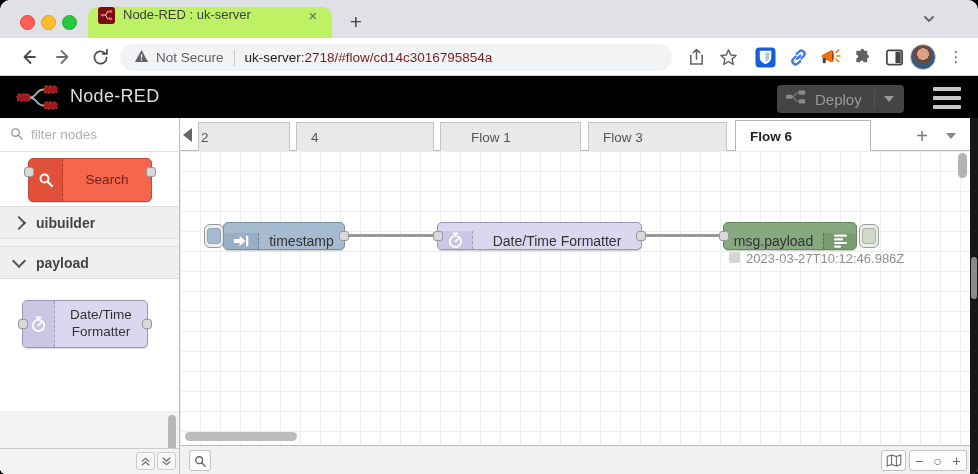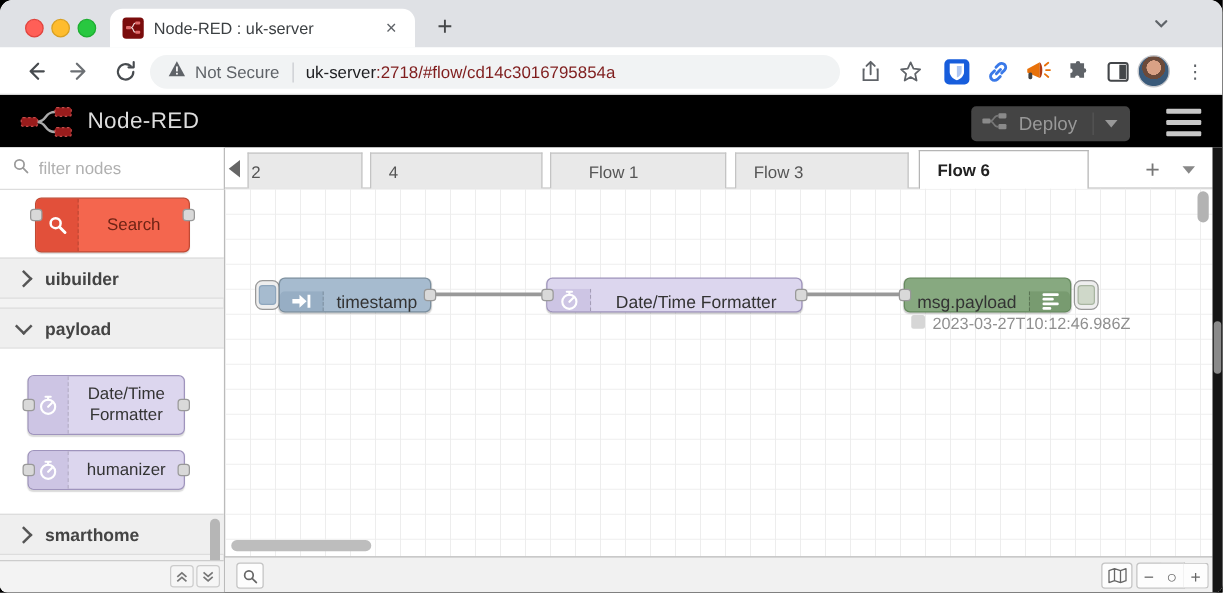--- a/index.html
+++ b/index.html
@@ -5,21 +5,21 @@
   html,body{margin:0;padding:0;background:#000;font-family:"Liberation Sans","DejaVu Sans",sans-serif;}
   .win{position:relative;width:978px;height:474px;background:#fff;overflow:hidden;border-radius:10px 10px 6px 6px;}
   .abs{position:absolute;}
 
   
   .titlebar{left:0;top:0;width:978px;height:38px;background:#dfe1e5;border-radius:10px 10px 0 0;}
   .traffic{width:13px;height:13px;border-radius:50%;top:15px;}
   .t-red{left:20px;background:#ff5f57;border:1px solid #e0443e;}
   .t-yellow{left:41px;background:#febc2e;border:1px solid #d9a022;}
   .t-green{left:62px;background:#28c840;border:1px solid #1eae31;}
-  .btab{left:88px;top:7px;width:244px;height:31px;background:#ffffff;border-radius:10px 10px 0 0;display:flex;align-items:center;padding:0 10px;box-sizing:border-box;}
+  .btab{left:88px;top:7px;width:244px;height:31px;background:#bef264;border-radius:10px 10px 0 0;display:flex;align-items:flex-start;padding:0 10px;box-sizing:border-box;}
   .favicon{width:17px;height:17px;border-radius:3px;background:#7a0c0c;display:flex;align-items:center;justify-content:center;flex:0 0 auto;}
   .btab-title{margin-left:8px;font-size:13px;color:#3c4043;white-space:nowrap;overflow:hidden;flex:1;}
   .btab-close{color:#5f6368;font-size:15px;width:18px;text-align:center;cursor:default;}
   .newtab{left:344px;top:10px;color:#454749;font-size:21px;line-height:24px;width:24px;text-align:center;}
   .tabsearch-chevron{left:922px;top:12px;width:14px;height:14px;}
 
   
   .toolbar{left:0;top:38px;width:978px;height:38px;background:#fff;border-bottom:1px solid #d6d6d6;box-sizing:border-box;}
   .navbtn{top:45px;width:24px;height:24px;display:flex;align-items:center;justify-content:center;}
   .urlbar{left:120px;top:44px;width:552px;height:27px;background:#f1f3f4;border-radius:14px;display:flex;align-items:center;padding:0 14px;box-sizing:border-box;}
@@ -275,36 +275,21 @@
     <span class="icon-area" style="width:31px;background:#cdc5e4;border-right:1px dashed rgba(0,0,0,.2);border-radius:4px 0 0 4px;">
       <svg width="17" height="18" viewBox="0 0 18 19">
           <circle cx="9" cy="11" r="6" stroke="#fff" stroke-width="1.8" fill="none"></circle>
           <path d="M9 11 L12.2 7.8 M9 5 V2.5 M6.8 2.5 H11.2" stroke="#fff" stroke-width="1.8" stroke-linecap="round"></path>
         </svg>
     </span>
     <span class="lbl">Date/Time Formatter</span>
     <span class="port" style="left:-5px;top:18px;"></span>
     <span class="port" style="right:-5px;top:18px;"></span>
   </div>
-  <div class="pnode" style="left:22px;top:360px;width:126px;height:32px;background:#dcd6ee;border:1px solid #9f94bd;">
-    <span class="icon-area" style="width:31px;background:#cdc5e4;border-right:1px dashed rgba(0,0,0,.2);border-radius:4px 0 0 4px;">
-      <svg width="17" height="18" viewBox="0 0 18 19">
-          <circle cx="9" cy="11" r="6" stroke="#fff" stroke-width="1.8" fill="none"></circle>
-          <path d="M9 11 L12.2 7.8 M9 5 V2.5 M6.8 2.5 H11.2" stroke="#fff" stroke-width="1.8" stroke-linecap="round"></path>
-        </svg>
-    </span>
-    <span class="lbl">humanizer</span>
-    <span class="port" style="left:-5px;top:10px;"></span>
-    <span class="port" style="right:-5px;top:10px;"></span>
-  </div>
-
-  <div class="abs pal-cat" style="top:411px;">
-    <span class="chev chev-right"></span>
-    <span class="pal-cat-label">smarthome</span>
-  </div>
+
 
   <div class="abs pal-scroll"></div>
   <div class="abs pal-footer"></div>
   <div class="mini-btn" style="left:136px;">
     <svg width="11" height="11" viewBox="0 0 12 12">
         <path d="M2 6 L6 2.5 L10 6 M2 10 L6 6.5 L10 10" stroke="#777" stroke-width="1.5" fill="none"></path>
       </svg>
   </div>
   <div class="mini-btn" style="left:157px;">
     <svg width="11" height="11" viewBox="0 0 12 12">

